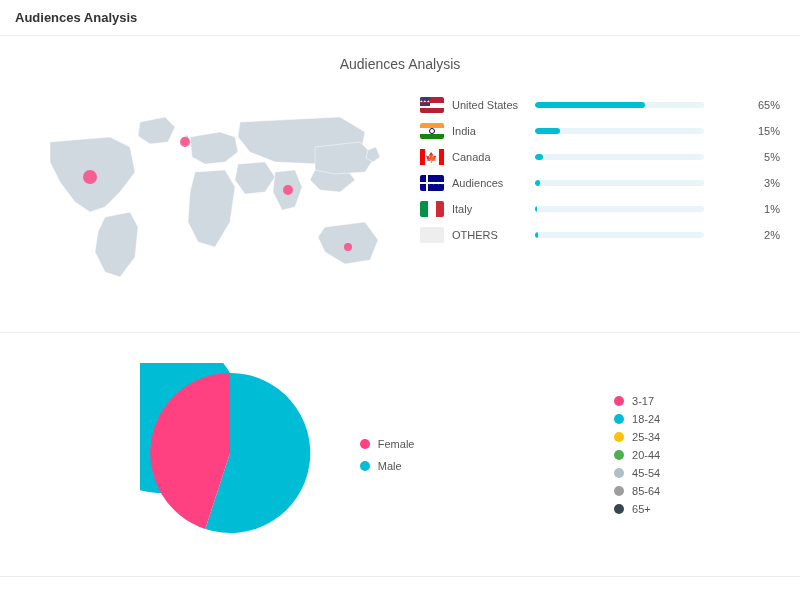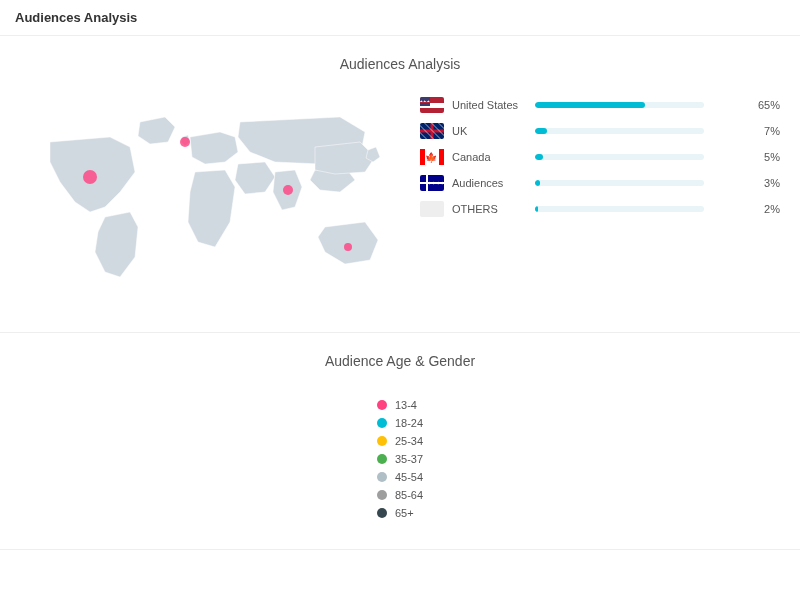--- a/index.html
+++ b/index.html
@@ -210,33 +210,31 @@
           <div style="position:absolute;top:33%;left:0;right:0;height:1px;background:#B22234;"></div>
           <div style="position:absolute;top:66%;left:0;right:0;height:1px;background:#B22234;"></div>
         </div>
         <div class="country-name">United States</div>
         <div class="bar-container">
           <div class="bar-fill" style="width:65%"></div>
         </div>
         <div class="bar-pct">65%</div>
       </div>
 
-
-      <div class="country-row">
-        <div class="flag-icon" style="background:#012169;position:relative;overflow:hidden;">
-          <div style="position:absolute;top:50%;left:0;right:0;height:3px;background:#C8102E;transform:translateY(-50%);"></div>
-          <div style="position:absolute;left:50%;top:0;bottom:0;width:3px;background:#C8102E;transform:translateX(-50%);"></div>
-          <div style="position:absolute;top:0;left:0;right:0;bottom:0;background:repeating-linear-gradient(45deg,transparent,transparent 4px,rgba(255,255,255,0.3) 4px,rgba(255,255,255,0.3) 5px);"></div>
-        </div>
-        <div class="country-name">UK</div>
-        <div class="bar-container">
-          <div class="bar-fill" style="width:7%"></div>
-        </div>
-        <div class="bar-pct">7%</div>
-      </div>
+      <div class="country-row">
+        <div class="flag-icon" style="background:linear-gradient(#FF9933 33%,#fff 33%,#fff 66%,#138808 66%); position:relative;">
+          <div style="position:absolute;top:50%;left:50%;transform:translate(-50%,-50%);width:6px;height:6px;border-radius:50%;border:1px solid #000080;"></div>
+        </div>
+        <div class="country-name">India</div>
+        <div class="bar-container">
+          <div class="bar-fill" style="width:15%"></div>
+        </div>
+        <div class="bar-pct">15%</div>
+      </div>
+
 
       <div class="country-row">
         <div class="flag-icon" style="background:#fff;position:relative;display:flex;align-items:center;justify-content:center;">
           <div style="position:absolute;left:0;top:0;bottom:0;width:5px;background:#FF0000;"></div>
           <div style="position:absolute;right:0;top:0;bottom:0;width:5px;background:#FF0000;"></div>
           <span style="color:#FF0000;font-size:10px;">🍁</span>
         </div>
         <div class="country-name">Canada</div>
         <div class="bar-container">
           <div class="bar-fill" style="width:5%"></div>
@@ -252,55 +250,86 @@
             <span style="color:white;font-size:5px;">✦✦✦✦✦</span>
           </div>
         </div>
         <div class="country-name">Audiences</div>
         <div class="bar-container">
           <div class="bar-fill" style="width:3%"></div>
         </div>
         <div class="bar-pct">3%</div>
       </div>
 
+      <div class="country-row">
+        <div class="flag-icon" style="background:linear-gradient(to right,#009246 33%,#fff 33%,#fff 66%,#CE2B37 66%);"></div>
+        <div class="country-name">Italy</div>
+        <div class="bar-container">
+          <div class="bar-fill" style="width:1%"></div>
+        </div>
+        <div class="bar-pct">1%</div>
+      </div>
 
       <div class="country-row">
         <div class="flag-icon" style="background:#eee;border-radius:2px;"></div>
         <div class="country-name">OTHERS</div>
         <div class="bar-container">
           <div class="bar-fill" style="width:2%"></div>
         </div>
         <div class="bar-pct">2%</div>
       </div>
     </div>
   </div>
 </div>
 
 <div class="section">
-  <div class="section-title">Audience Age &amp; Gender</div>
   <div class="age-gender-content">
 
+    <div style="display:flex;align-items:center;gap:20px;">
+      <div class="pie-container">
+        <svg width="180" height="180" viewBox="0 0 180 180">
+
+          <path d="M90,90 L90,10 A80,80 0 1,0 90,90 Z" fill="#00BCD4"></path>
+
+          <path d="M90,90 L90,10 A80,80 0 0,1 90,90 Z" fill="#FF4081"></path>
+
+          <path d="M90,90 L90,10 A80,80 0 1,1 65.3,166 Z" fill="#00BCD4"></path>
+
+          <path d="M90,90 L65.3,166 A80,80 0 0,1 90,10 Z" fill="#FF4081"></path>
+        </svg>
+      </div>
+      <div class="gender-legend">
+        <div class="legend-item">
+          <div class="legend-dot" style="background:#FF4081;"></div>
+          <span>Female</span>
+        </div>
+        <div class="legend-item">
+          <div class="legend-dot" style="background:#00BCD4;"></div>
+          <span>Male</span>
+        </div>
+      </div>
+    </div>
 
     <div class="age-chart-area">
       <div class="age-legend">
         <div class="legend-item">
           <div class="legend-dot" style="background:#FF4081;"></div>
-          <span>13-4</span>
+          <span>3-17</span>
         </div>
         <div class="legend-item">
           <div class="legend-dot" style="background:#00BCD4;"></div>
           <span>18-24</span>
         </div>
         <div class="legend-item">
           <div class="legend-dot" style="background:#FFC107;"></div>
           <span>25-34</span>
         </div>
         <div class="legend-item">
           <div class="legend-dot" style="background:#4CAF50;"></div>
-          <span>35-37</span>
+          <span>20-44</span>
         </div>
         <div class="legend-item">
           <div class="legend-dot" style="background:#B0BEC5;"></div>
           <span>45-54</span>
         </div>
         <div class="legend-item">
           <div class="legend-dot" style="background:#9E9E9E;"></div>
           <span>85-64</span>
         </div>
         <div class="legend-item">

